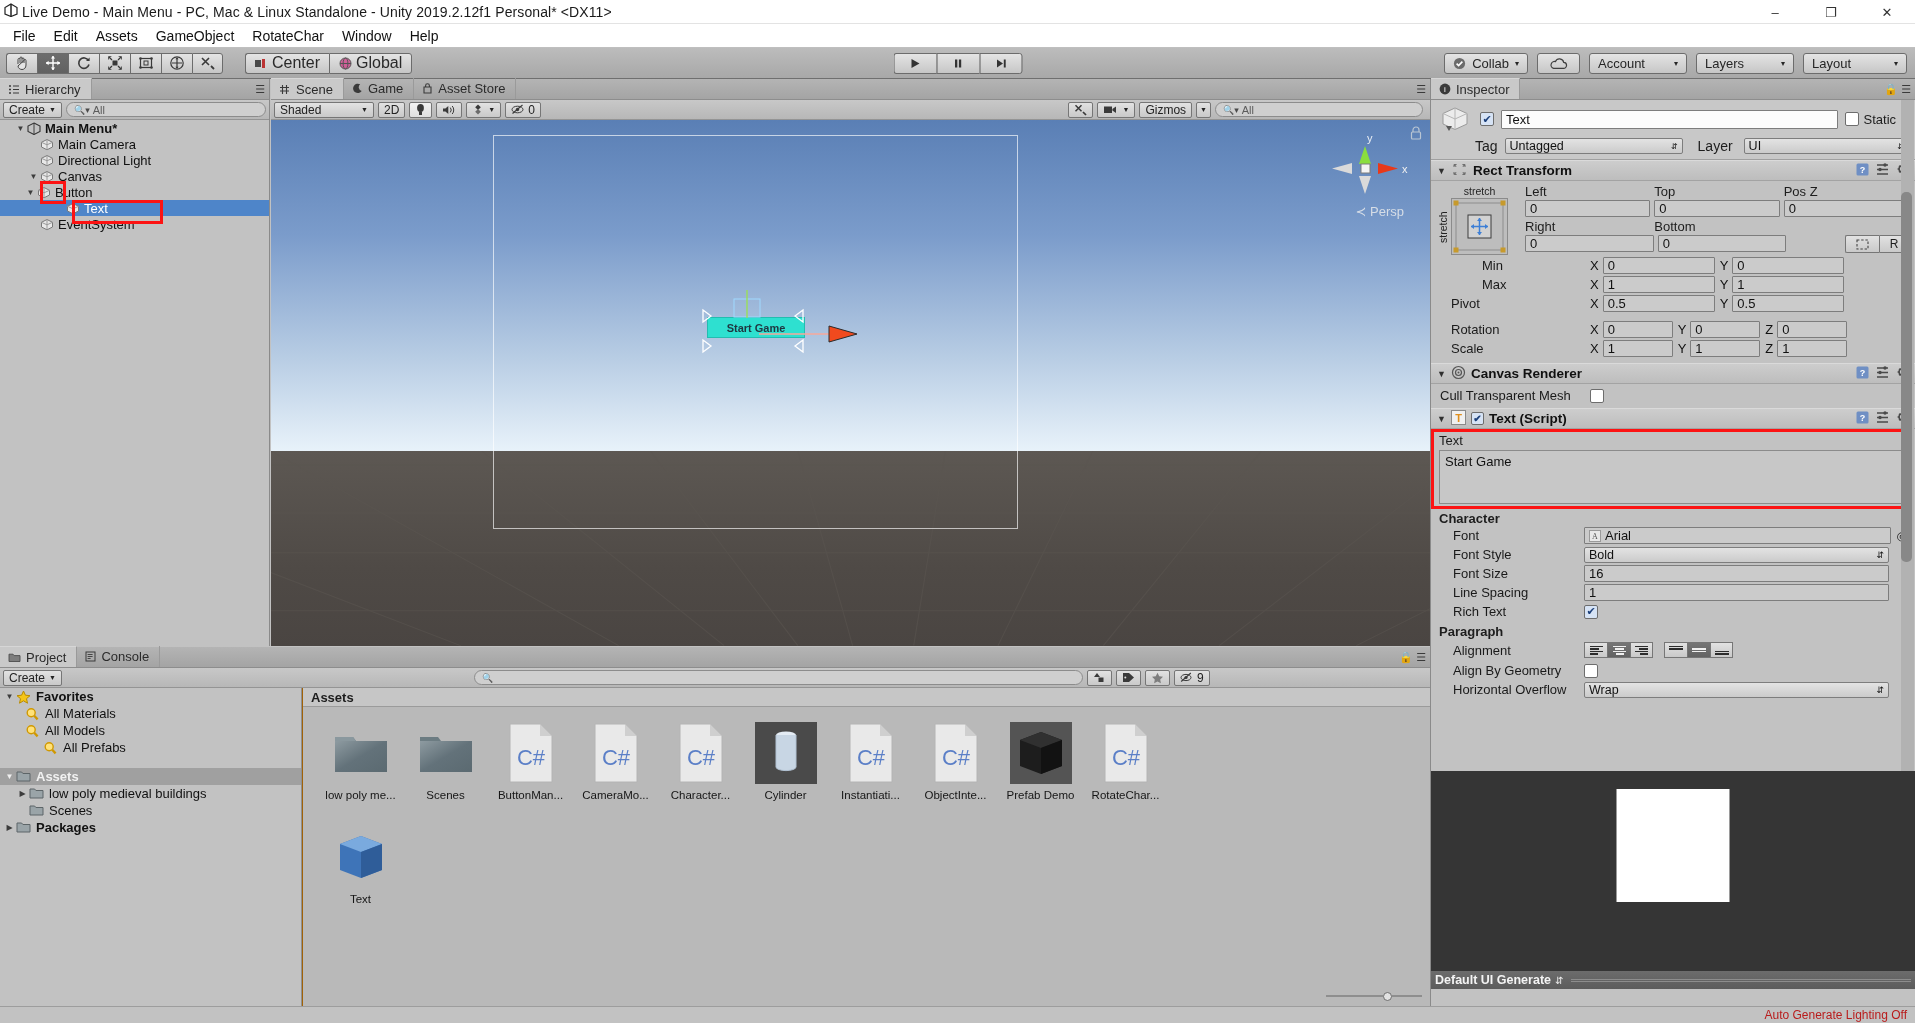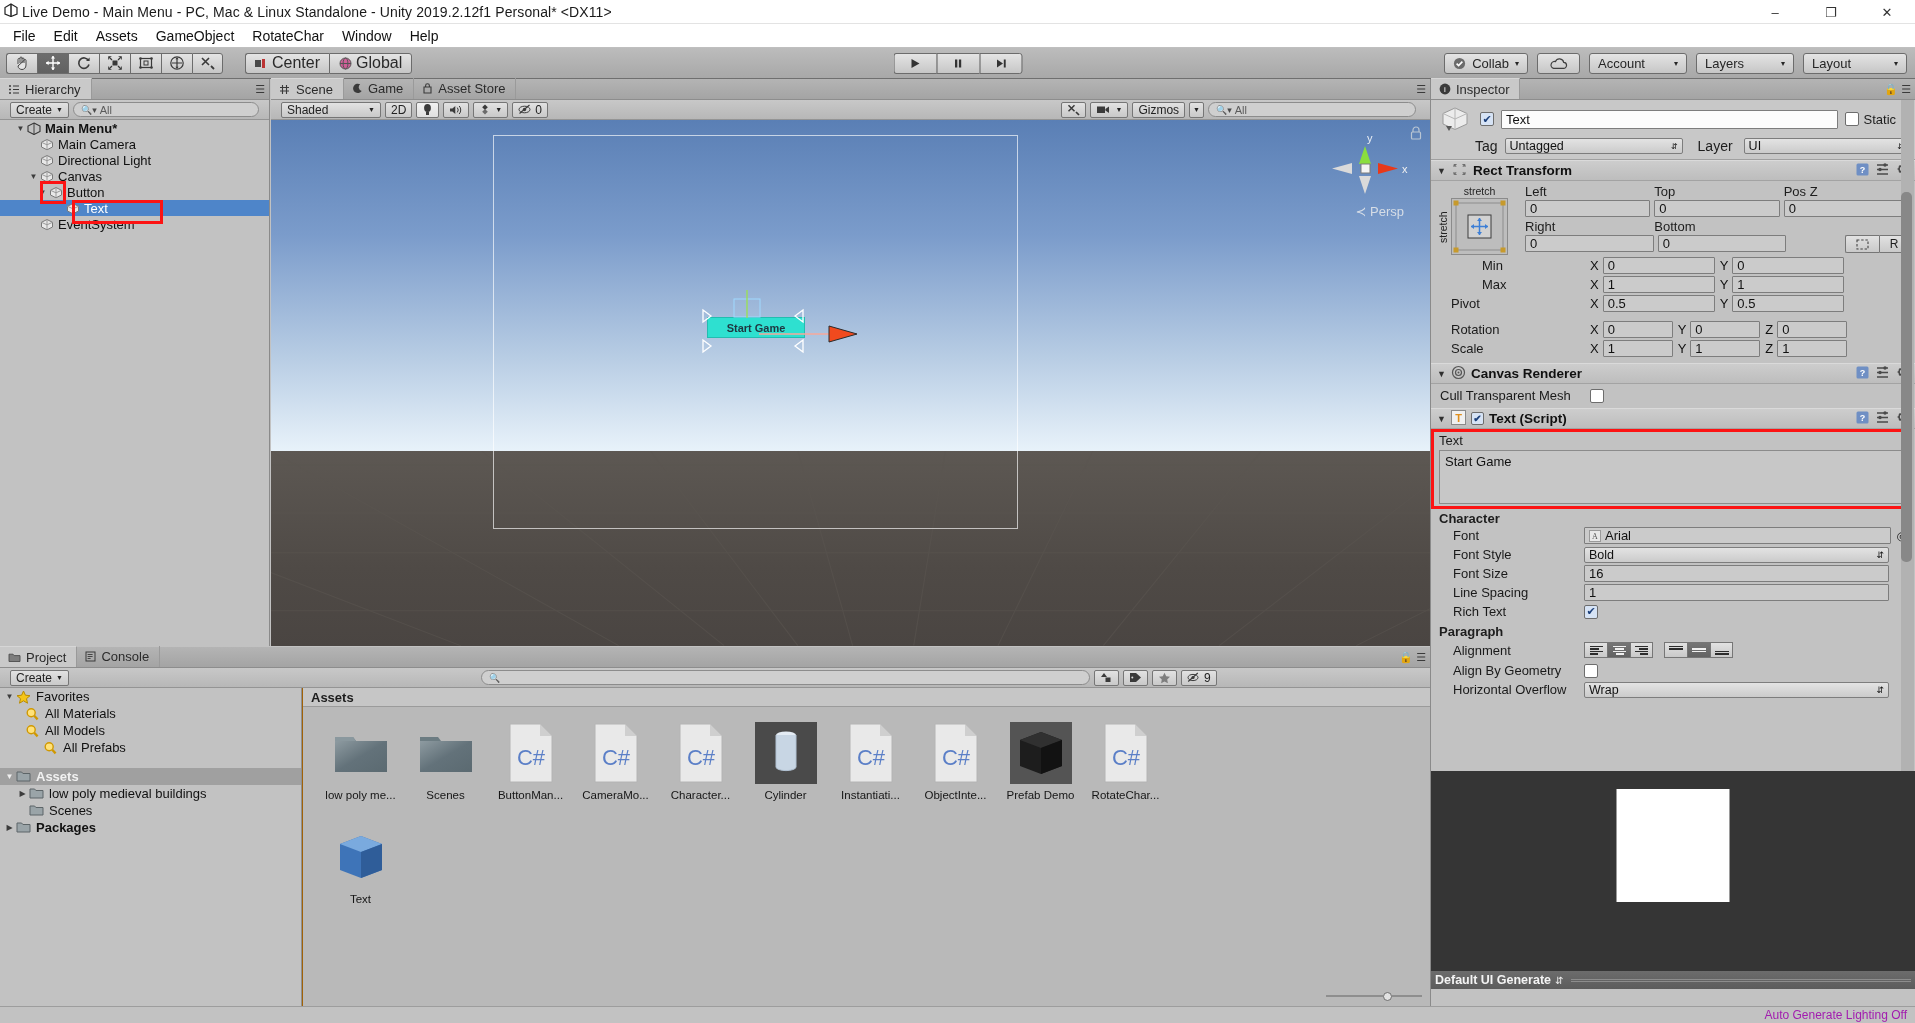--- a/index.html
+++ b/index.html
@@ -74,21 +74,21 @@
   .ptab {
     height: 21px; display: flex; align-items: center; gap: 5px; padding: 0 10px 0 8px;
     font-size: 13px; color: #2b2b2b; border-right: 1px solid #9a9a9a;
   }
   .ptab.sel { background: #c9c9c9; border-top: 1px solid #d6d6d6; }
   .panel-menu { position: absolute; right: 4px; bottom: 3px; display: flex; gap: 3px; align-items: center; }
   .panel-menu .gl { font-size: 11px; color: #3a3a3a; }
 
   .subbar {
     height: 20px; background: linear-gradient(to bottom,#c8c8c8,#b7b7b7);
-    display: flex; align-items: center; padding: 0 10px; gap: 4px;
+    display: flex; align-items: center; padding: 0 3px; gap: 4px;
     border-bottom: 1px solid #949494;
   }
   .sbtn {
     height: 16px; display: flex; align-items: center; gap: 4px; padding: 0 5px;
     background: linear-gradient(to bottom,#e2e2e2,#c9c9c9);
     border: 1px solid #767676; border-radius: 2px; font-size: 12px; color: #222;
   }
   .searchbox {
     flex: 1; height: 15px; background: #cfcfcf; border: 1px solid #8c8c8c;
     border-radius: 8px; display: flex; align-items: center; padding: 0 7px;
@@ -183,21 +183,21 @@
   .frow { display: flex; align-items: center; height: 19px; font-size: 13px; color: #111; }
   .flabel { color: #1a1a1a; }
 
   .anchor-preset { width: 57px; height: 57px; border: 1px solid #8b8b8b; background: #bdbdbd;
     position: relative; }
   .stretch-lbl { font-size: 10.5px; color: #222; }
 
   .statusbar {
     position: absolute; left: 0; right: 0; bottom: 0; height: 17px;
     background: #c2c2c2; display: flex; align-items: center; justify-content: flex-end;
-    padding-right: 8px; font-size: 12px; color: #a21caf; border-top: 1px solid #9d9d9d;
+    padding-right: 8px; font-size: 12px; color: #b91c1c; border-top: 1px solid #9d9d9d;
   }
   .mat-bar {
     position: absolute; left: 0; right: 0; bottom: 17px; height: 18px;
     background: linear-gradient(to bottom,#6c6c6c,#5c5c5c); display: flex; align-items: center;
     padding: 0 4px; gap: 4px;
   }
   .mat-bar .mname { font-size: 12.5px; font-weight: bold; color: #f4f4f4; }
   .preview-area { position: absolute; left: 0; right: 0; bottom: 35px; height: 200px; background: #353535; }
   .preview-swatch { position: absolute; left: 50%; transform: translateX(-50%); top: 18px;
     width: 113px; height: 113px; background: #fff; }
@@ -424,21 +424,21 @@
           <span class="arrow open"></span>
           <span class="cube">
               <svg width="14" height="13" viewBox="0 0 14 13">
                 <polygon points="7,1.5 12.5,4.3 12.5,9 7,11.8 1.5,9 1.5,4.3" fill="#e8e8e8" stroke="#7a7a7a"></polygon>
                 <path d="M7 1.5v10.3M1.5 4.3L7 6.8l5.5-2.5" fill="none" stroke="#9a9a9a"></path>
               </svg>
             </span>
           <span>Canvas</span>
         </div>
 
-        <div class="hrow" style="padding-left:36px">
+        <div class="hrow" style="padding-left:24px">
           <span class="arrow open"></span>
           <span class="cube">
               <svg width="14" height="13" viewBox="0 0 14 13">
                 <polygon points="7,1.5 12.5,4.3 12.5,9 7,11.8 1.5,9 1.5,4.3" fill="#e8e8e8" stroke="#7a7a7a"></polygon>
                 <path d="M7 1.5v10.3M1.5 4.3L7 6.8l5.5-2.5" fill="none" stroke="#9a9a9a"></path>
               </svg>
             </span>
           <span>Button</span>
         </div>
 
@@ -673,21 +673,21 @@
         <span>9</span>
       </div>
     </div>
 
     <div id="project-left">
       <div class="prow" style="padding-left:3px">
         <span class="arrow open"></span>
         <span class="folder-ico"><svg width="15" height="14" viewBox="0 0 15 14">
               <polygon points="7.5,1 9.4,5.2 14,5.7 10.5,8.7 11.5,13.2 7.5,10.8 3.5,13.2 4.5,8.7 1,5.7 5.6,5.2" fill="#f5c518" stroke="#b88b00"></polygon>
             </svg></span>
-        <span style="font-weight:normal">Favorites</span>
+        <span style="font-weight:bold">Favorites</span>
       </div>
       <div class="prow" style="padding-left:25px">
         <span class="folder-ico"><svg width="15" height="14" viewBox="0 0 15 14">
               <circle cx="6.2" cy="5.8" r="4" fill="#ffe27a" stroke="#d09800" stroke-width="1.4"></circle>
               <path d="M9.2 8.8l3.4 3.6" stroke="#d09800" stroke-width="2.3"></path>
             </svg></span>
         <span>All Materials</span>
       </div>
       <div class="prow" style="padding-left:25px">
         <span class="folder-ico"><svg width="15" height="14" viewBox="0 0 15 14">

